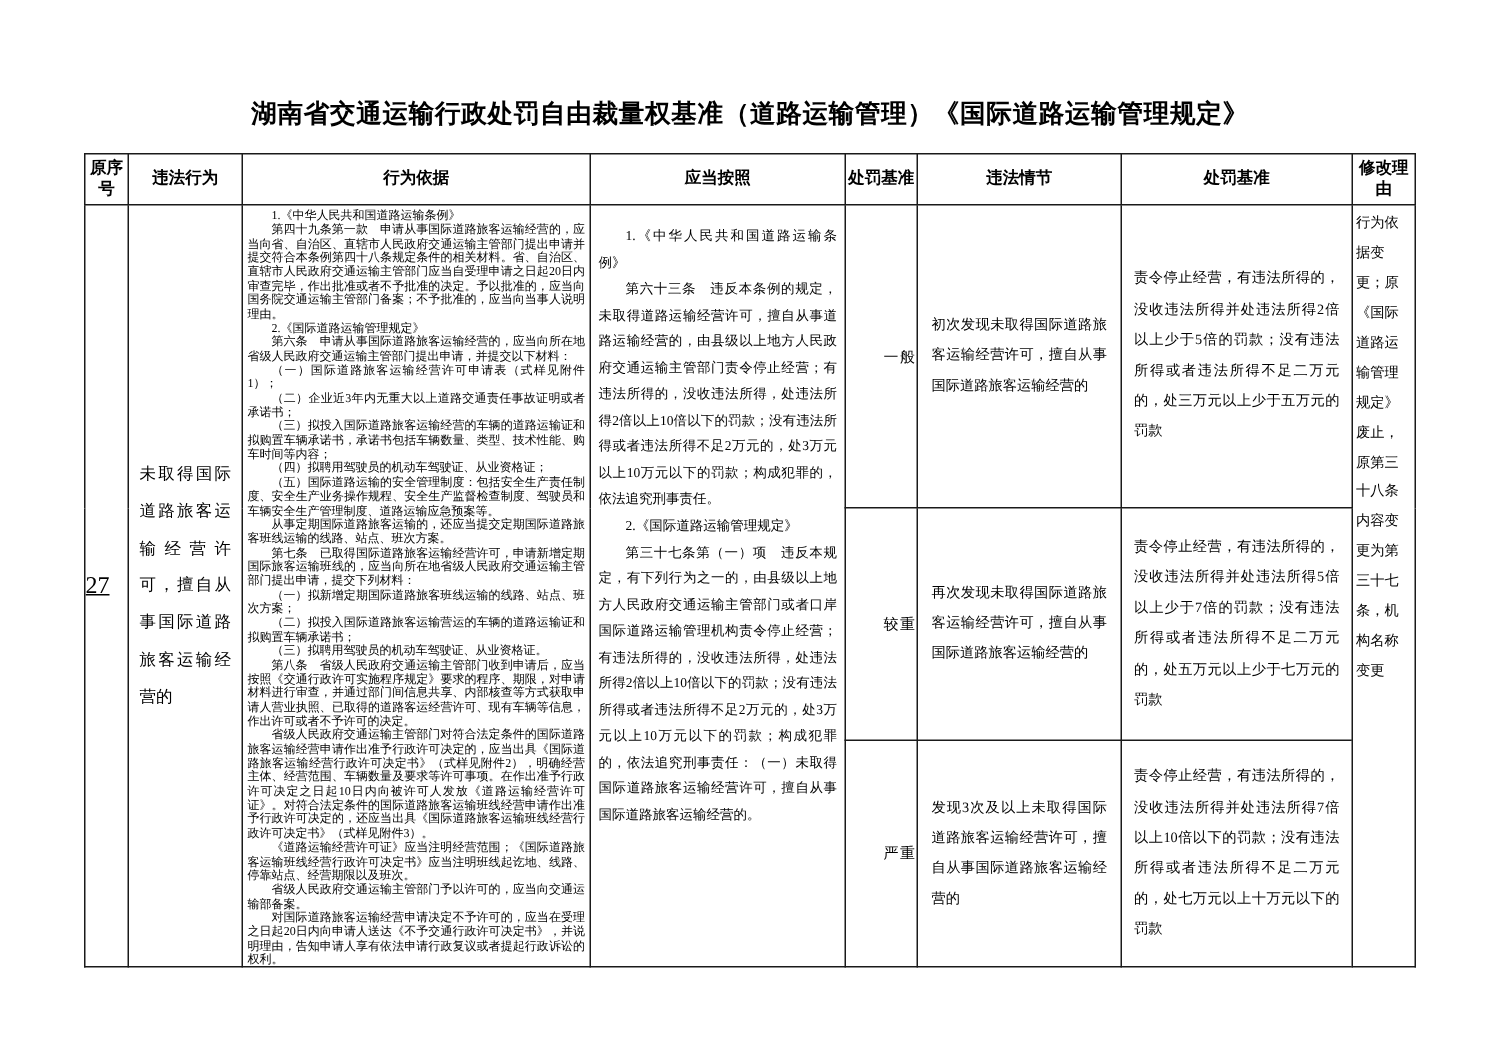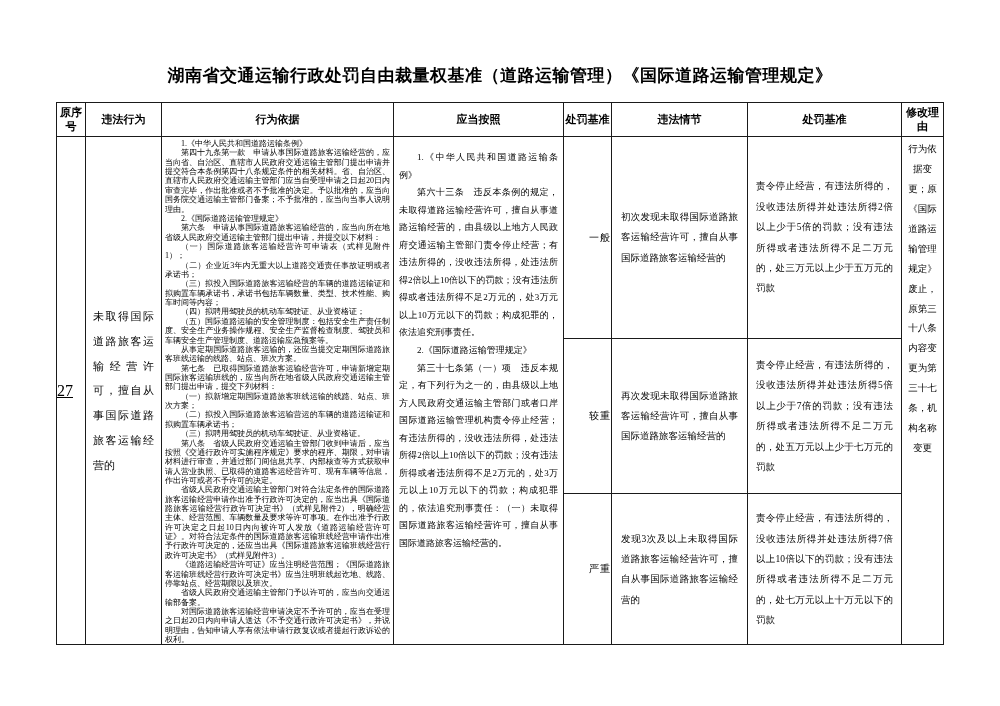--- a/index.html
+++ b/index.html
@@ -13,21 +13,21 @@
   th { font-size:11px; font-weight:bold; height:34px; padding:1px; line-height:1.25; }
   td.serial { font-size:16px;text-decoration:underline; }
   td.illegal { font-size:11px; line-height:2.25; text-align:justify; padding:4px 7px; }
   td.act-basis { vertical-align:top; font-size:8px; padding:2px 3px 0 3px; }
   td.act-basis p { text-indent:2em; text-align:justify; line-height:1.17; }
   td.penalty-basis { vertical-align:top; font-size:9px; padding:12px 5px 0 5px; }
   td.penalty-basis p { text-indent:2em; text-align:justify; line-height:1.95; }
   td.degree { text-align:right; font-size:10px; letter-spacing:1px; }
   td.circumstance { font-size:9.5px; line-height:2.15; padding:16px 9px; text-align:justify; }
   td.benchmark { font-size:9.5px; line-height:2.15; padding:4px 8px; text-align:justify; }
-  td.reason { vertical-align:top; font-size:9.5px; line-height:2.1; text-align:center; padding:3px 2px; }
+  td.reason { vertical-align:top; font-size:9.5px; line-height:2.1; padding:3px 2px; }
   tr.lv0 { height:198px; } tr.lv1 { height:152px; } tr.lv2 { height:148px; }
 </style>
 </head>
 <body>
 
 <div class="page">
   <div class="page-title">湖南省交通运输行政处罚自由裁量权基准（道路运输管理）《国际道路运输管理规定》</div>
 
   <table class="rules">
     <colgroup>

